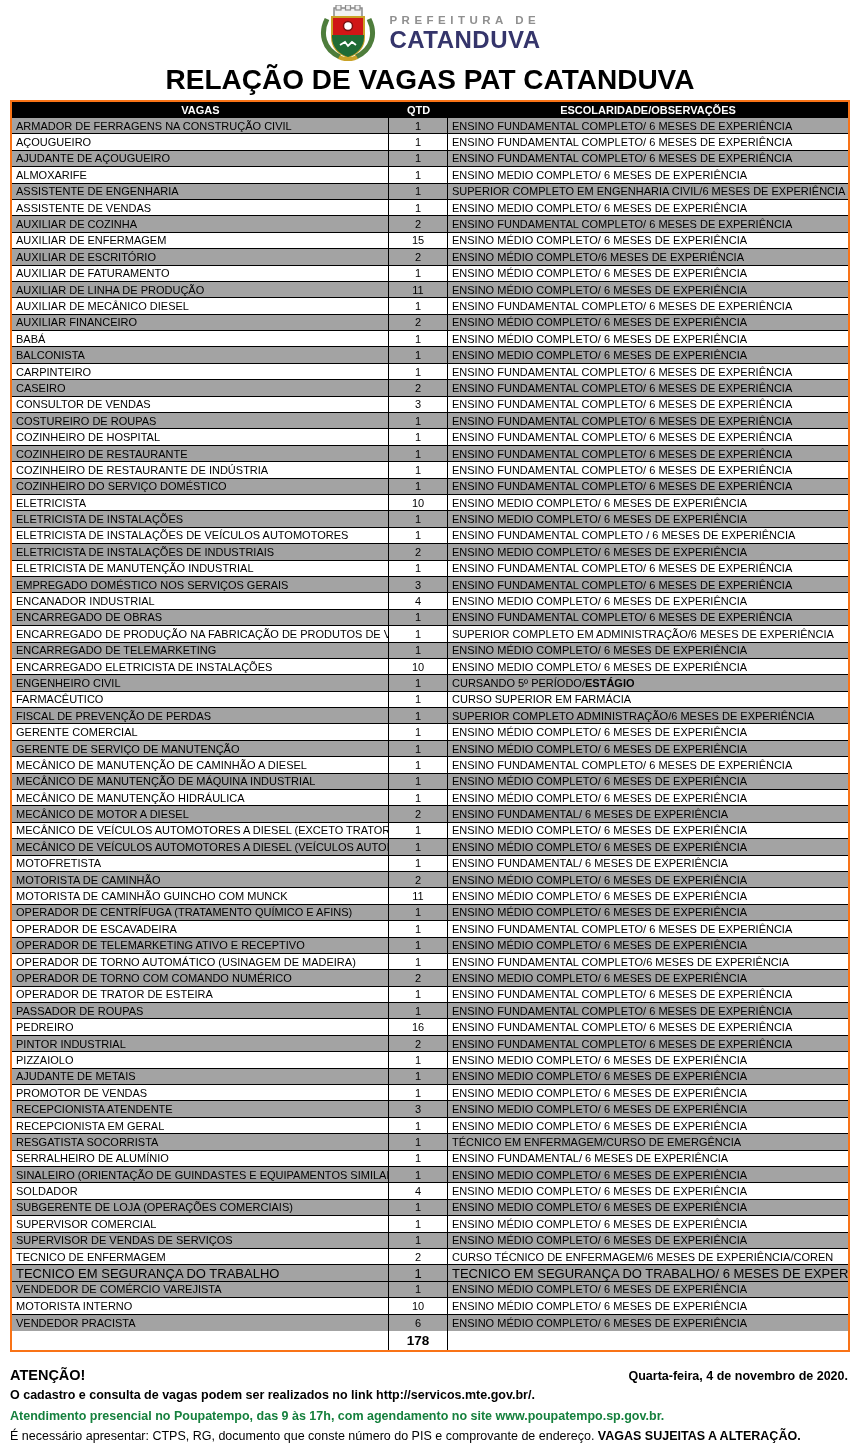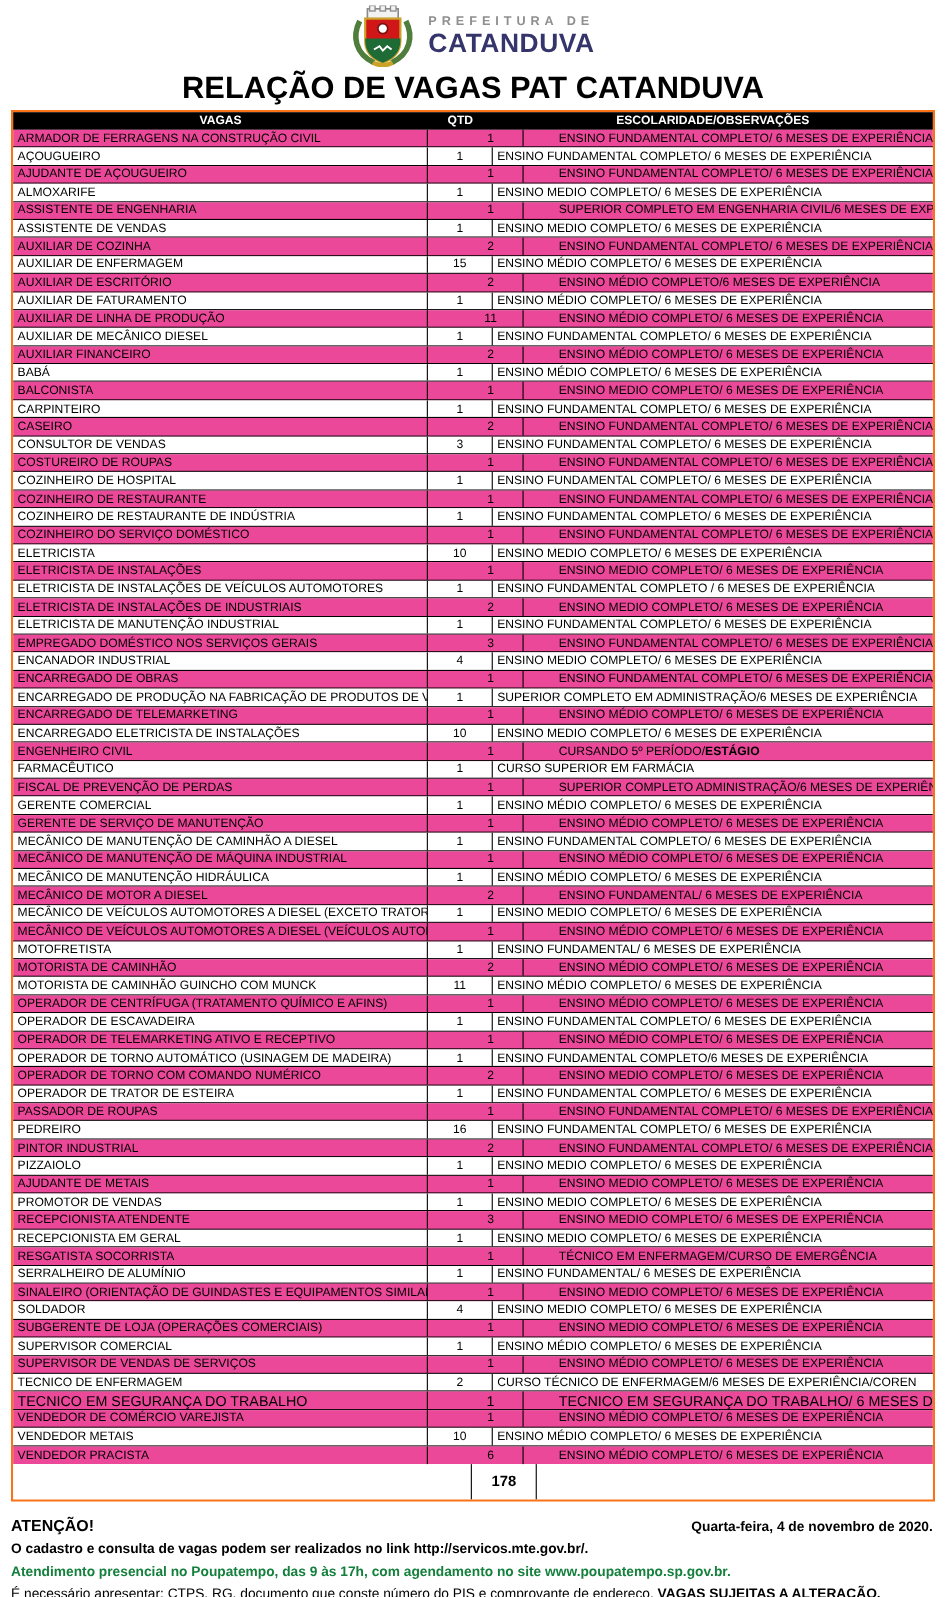--- a/index.html
+++ b/index.html
@@ -20,28 +20,28 @@
     display:grid;grid-template-columns:377px 59px 1fr;
     background:#000;color:#fff;font-weight:bold;font-size:11px;
     height:16px;align-items:center;text-align:center;
   }
   .vrow{
     display:grid;grid-template-columns:377px 59px 1fr;
     height:16.4px;font-size:11px;box-sizing:border-box;border-bottom:1px solid #000;
     background:#fff;
   }
   .vrow:last-child{border-bottom:none;}
-  .vrow.shade{background:#ec4899;gap:28px;}
+  .vrow.shade{background:#a3a3a3;}
   .vrow.small{font-size:13px;}
   .cell{display:flex;align-items:center;overflow:hidden;white-space:nowrap;box-sizing:border-box;height:100%;}
   .c1{padding-left:4px;border-right:1px solid #000;}
   .c2{justify-content:center;border-right:1px solid #000;}
   .c3{padding-left:4px;}
   .total-row{
-    display:grid;grid-template-columns:377px 59px 1fr;height:32px;box-sizing:border-box;background:#fff;padding-left:40px;
+    display:grid;grid-template-columns:377px 59px 1fr;height:19px;box-sizing:border-box;background:#fff;
   }
   .total-row .cell{font-weight:bold;font-size:13.5px;}
   
   .footer{margin:15px 12px 0 10px;}
   .footer-top{display:flex;justify-content:space-between;align-items:baseline;}
   .attention{font-weight:bold;font-size:14.5px;}
   .date{font-weight:bold;font-size:12.5px;}
   .fline{font-size:12.5px;margin-top:5px;line-height:1.25;}
   .fline .seg-bold{font-weight:bold;}
   .fline .seg-red{color:#15803d;font-weight:bold;}
@@ -440,21 +440,21 @@
         <span class="cell c1">TECNICO EM SEGURANÇA DO TRABALHO</span>
         <span class="cell c2">1</span>
         <span class="cell c3">TECNICO EM SEGURANÇA DO TRABALHO/ 6 MESES DE EXPERIÊNCIA</span>
       </div>
       <div class="vrow shade">
         <span class="cell c1">VENDEDOR DE COMÉRCIO VAREJISTA</span>
         <span class="cell c2">1</span>
         <span class="cell c3">ENSINO MÉDIO COMPLETO/ 6 MESES DE EXPERIÊNCIA</span>
       </div>
       <div class="vrow">
-        <span class="cell c1">VENDEDOR METAIS</span>
+        <span class="cell c1">MOTORISTA INTERNO</span>
         <span class="cell c2">10</span>
         <span class="cell c3">ENSINO MÉDIO COMPLETO/ 6 MESES DE EXPERIÊNCIA</span>
       </div>
       <div class="vrow shade">
         <span class="cell c1">VENDEDOR PRACISTA</span>
         <span class="cell c2">6</span>
         <span class="cell c3">ENSINO MÉDIO COMPLETO/ 6 MESES DE EXPERIÊNCIA</span>
       </div>
     </div>
   <div class="total-row">

